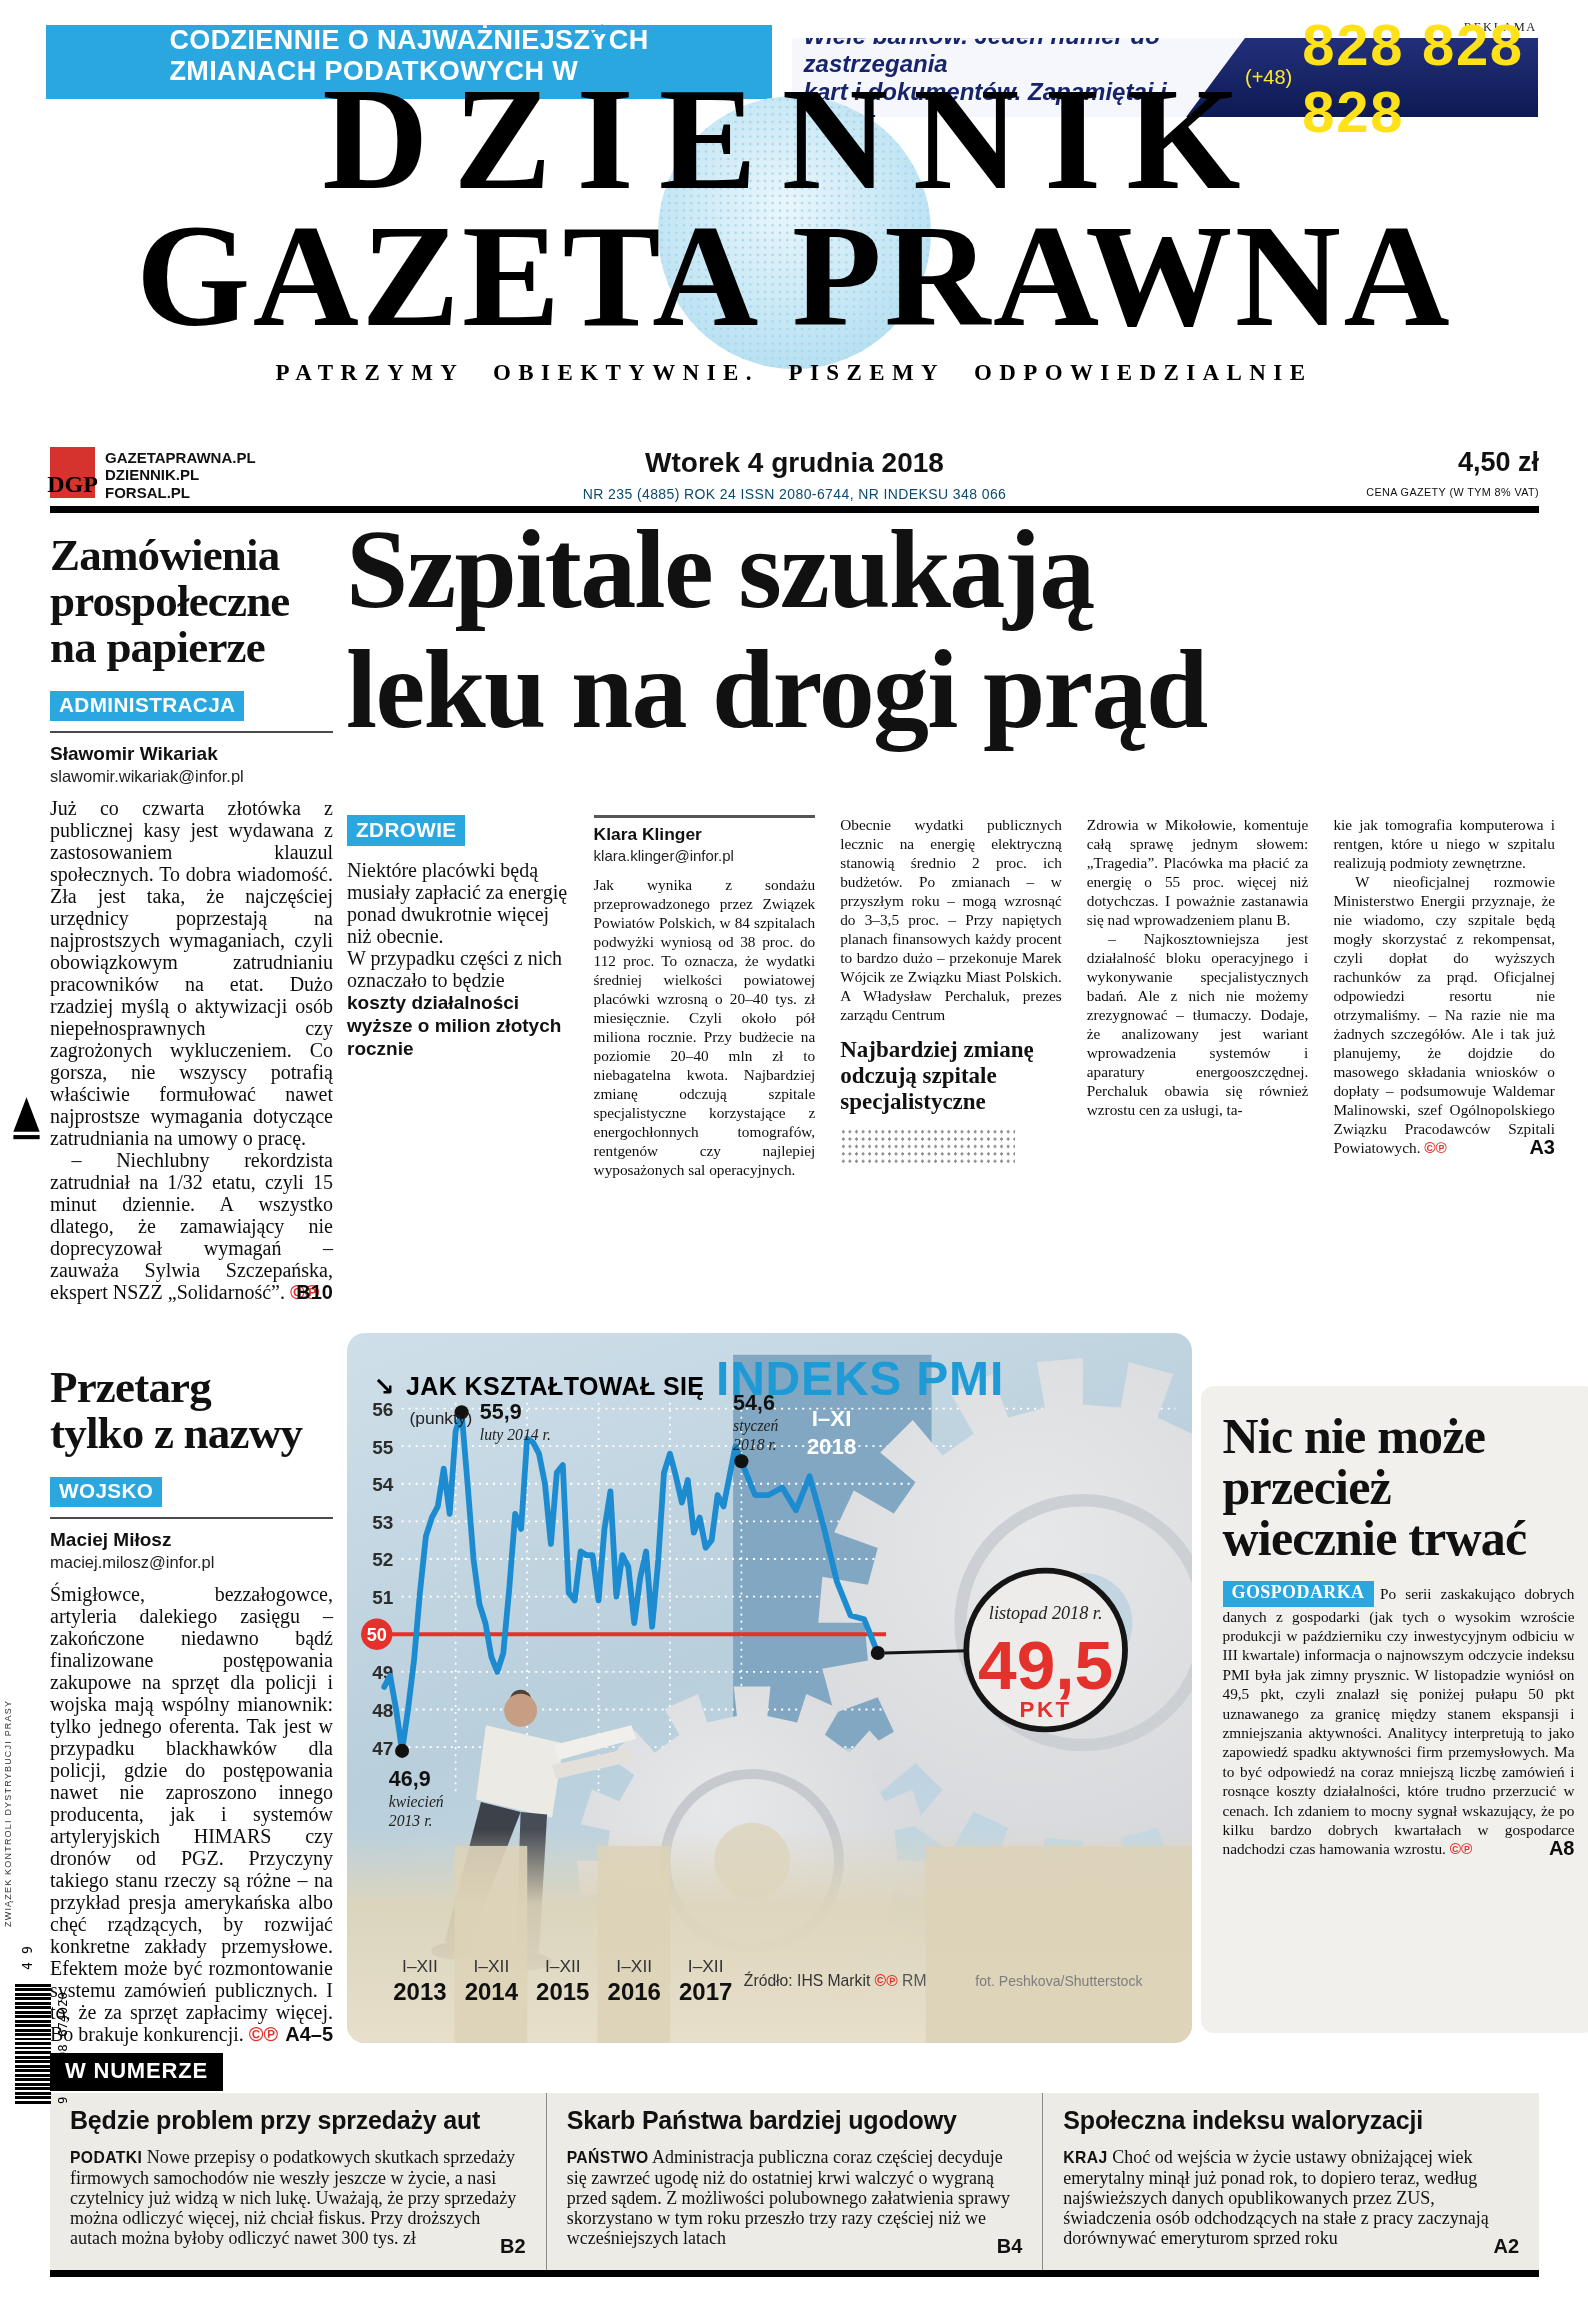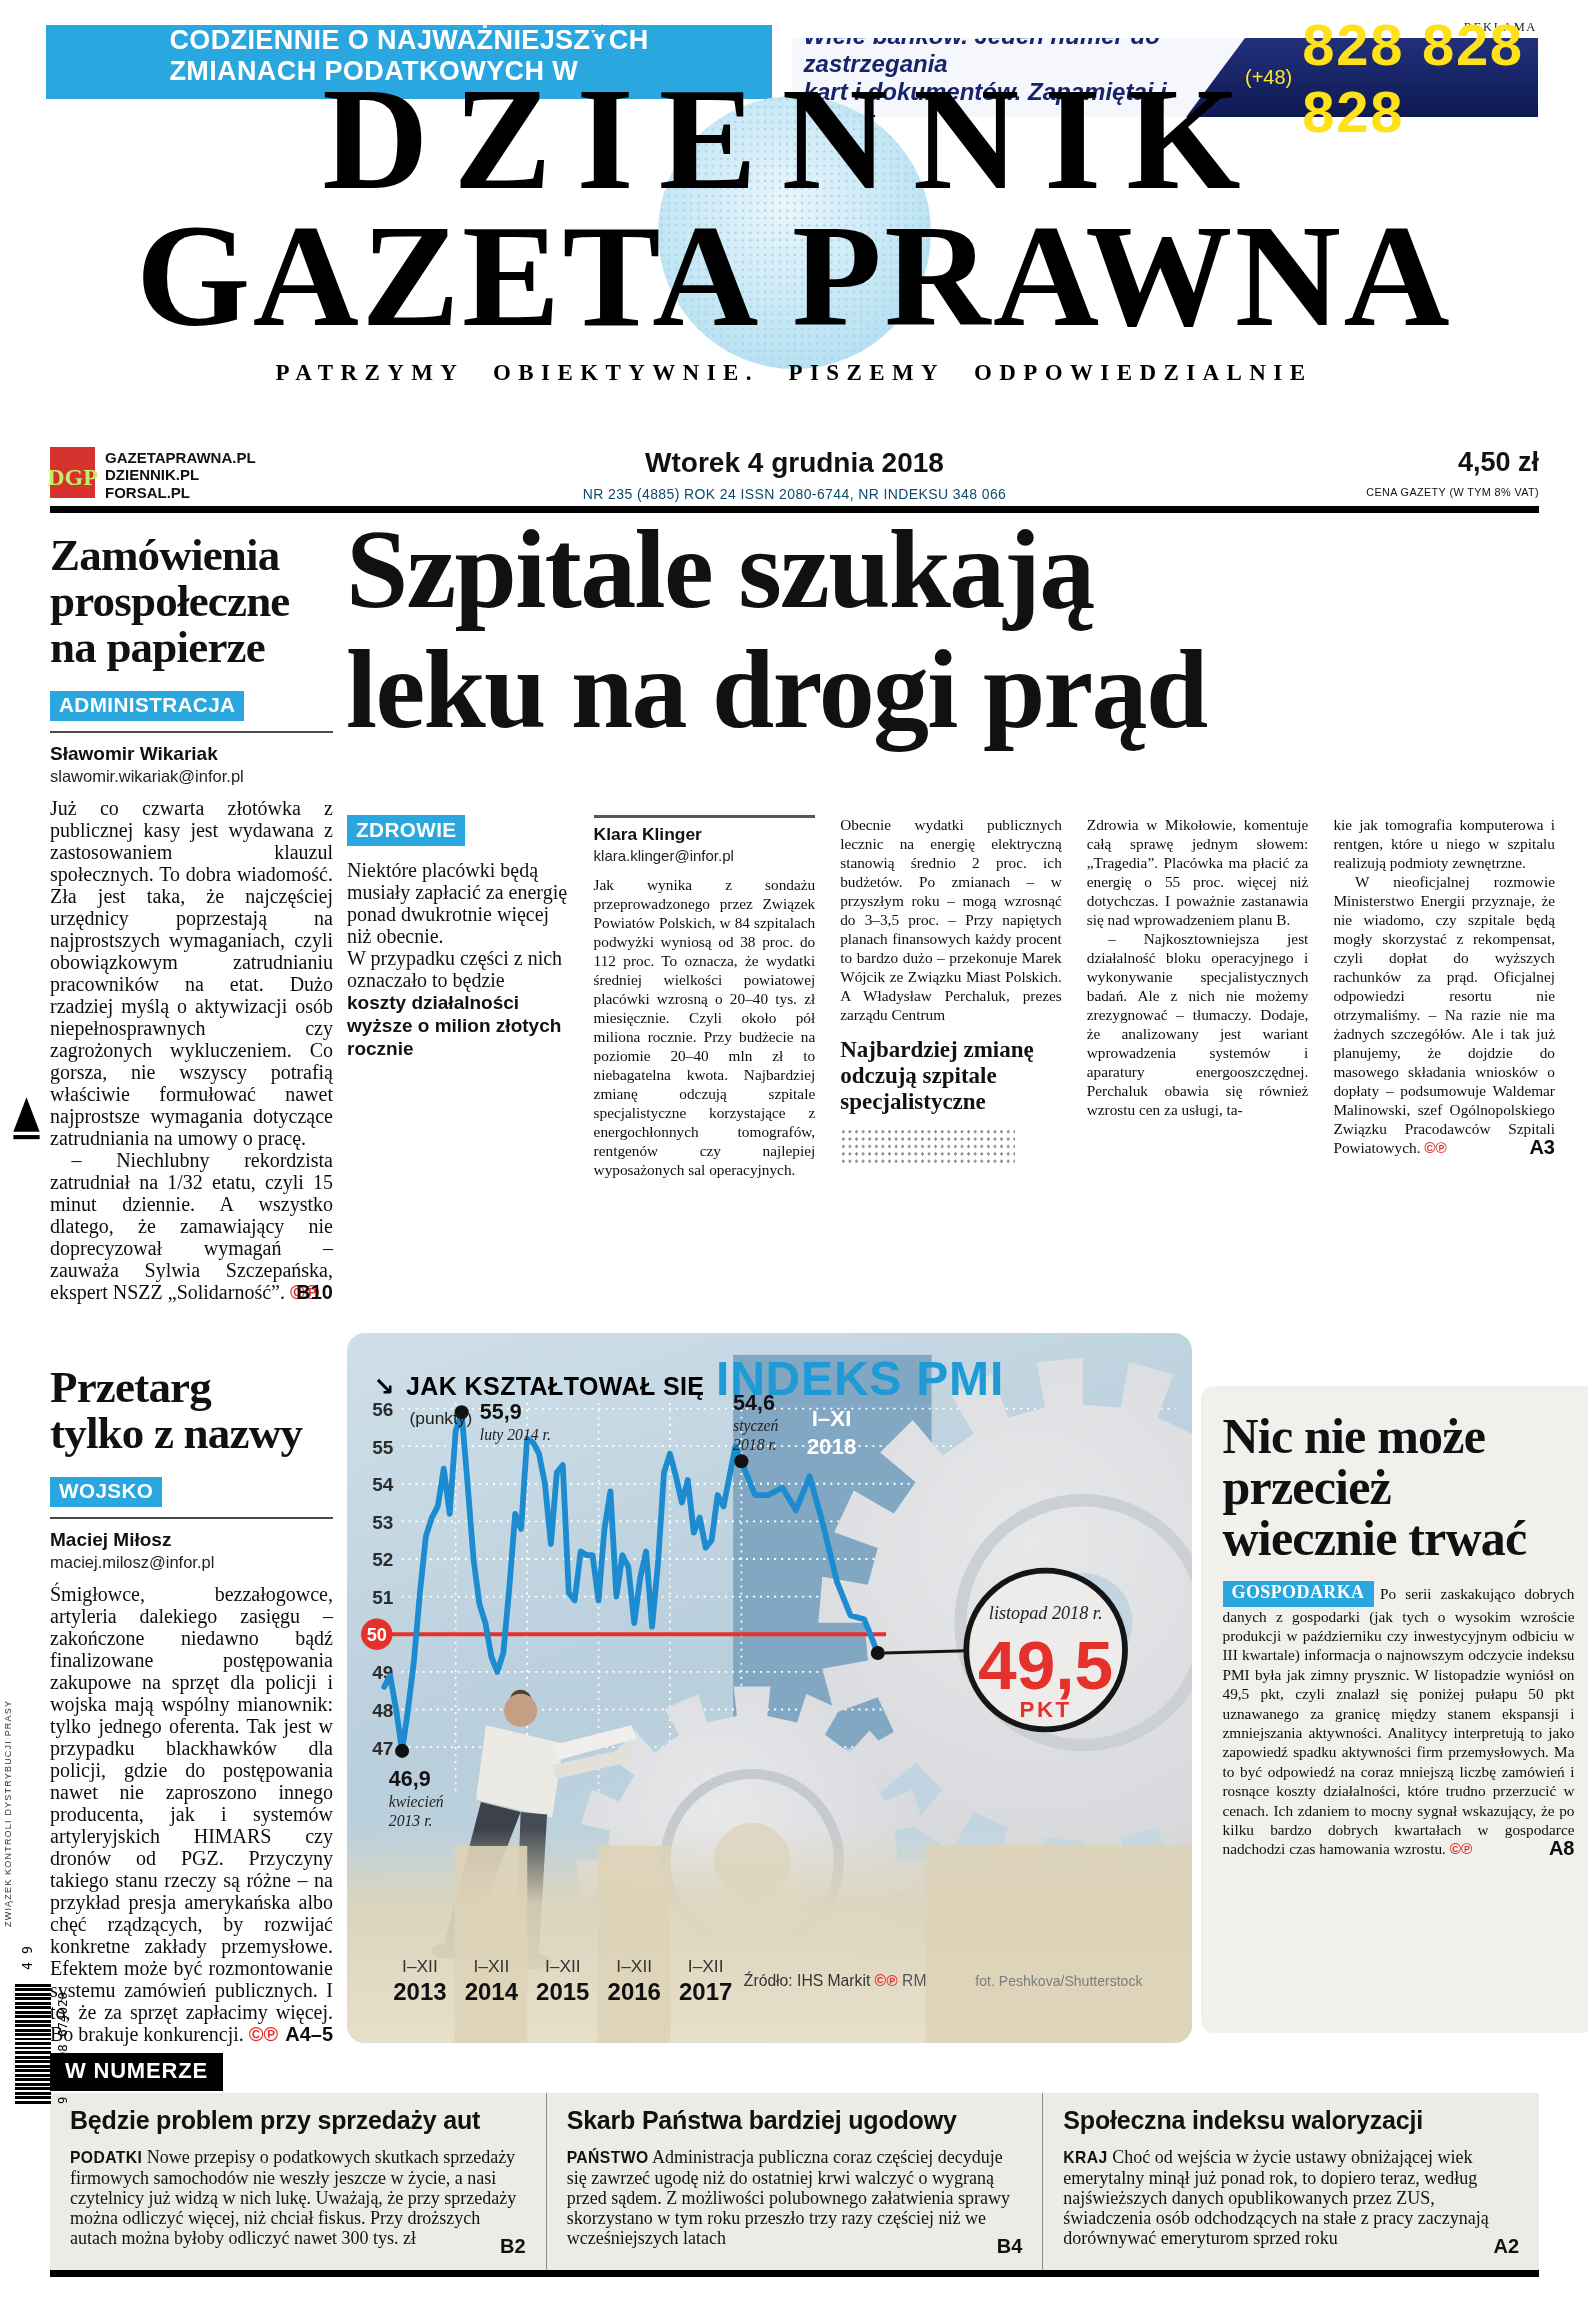--- a/index.html
+++ b/index.html
@@ -31,23 +31,23 @@
   .globe { position:absolute; left:658px; top:23px; width:273px; height:273px; border-radius:50%;
            background-image:radial-gradient(#9fd4ec 1.3px, transparent 1.5px),
                             radial-gradient(circle at 46% 40%, #eaf6fb, #c2e5f4 55%, #a3d8ef);
            background-size:7.4px 7.4px,100% 100%; opacity:.95; }
   .m-line { position:relative; z-index:2; }
   .m1 { font-size:147px; line-height:132px; letter-spacing:25px; }
   .m2 { font-size:147px; line-height:142px; letter-spacing:2.5px; }
   .tagline { position:relative; z-index:2; margin-top:13.2px; font-size:23px; letter-spacing:7.4px; word-spacing:16.5px; }
   
   .dateline { position:absolute; left:50px; top:447px; width:1489px; height:55px; }
-  .dgp-box { position:absolute; left:0; top:0; width:45px; height:51px; background:#d6332f; color:#bef264;
+  .dgp-box { position:absolute; left:0; top:0; width:45px; height:51px; background:#d6332f; color:#000000;
              font-family:"Liberation Serif",serif; font-weight:bold; font-size:24px;
-             display:flex; align-items:flex-end; justify-content:center; padding-bottom:7px; }
+             display:flex; align-items:flex-end; justify-content:center; padding-bottom:0; }
   .sites { position:absolute; left:55px; top:1.7px; font-weight:bold; font-size:15px; line-height:17.4px; }
   .date-center { position:absolute; left:0; right:0; top:0; text-align:center; }
   .date-main { font-size:28px; font-weight:bold; }
   .issue-info { margin-top:6.6px; font-size:14px; letter-spacing:0.4px; color:#0c4a6e; }
   .price-box { position:absolute; right:0; top:0; text-align:right; }
   .price { font-size:27px; font-weight:bold; }
   .price-note { margin-top:8.3px; font-size:10.8px; letter-spacing:0.4px; }
   .main-rule { position:absolute; left:50px; top:506px; width:1489px; height:7.4px; background:#000; }
   
   .tag { display:inline-block; background:#2ba7e0; color:#fff; font-weight:bold; font-size:20.7px;

